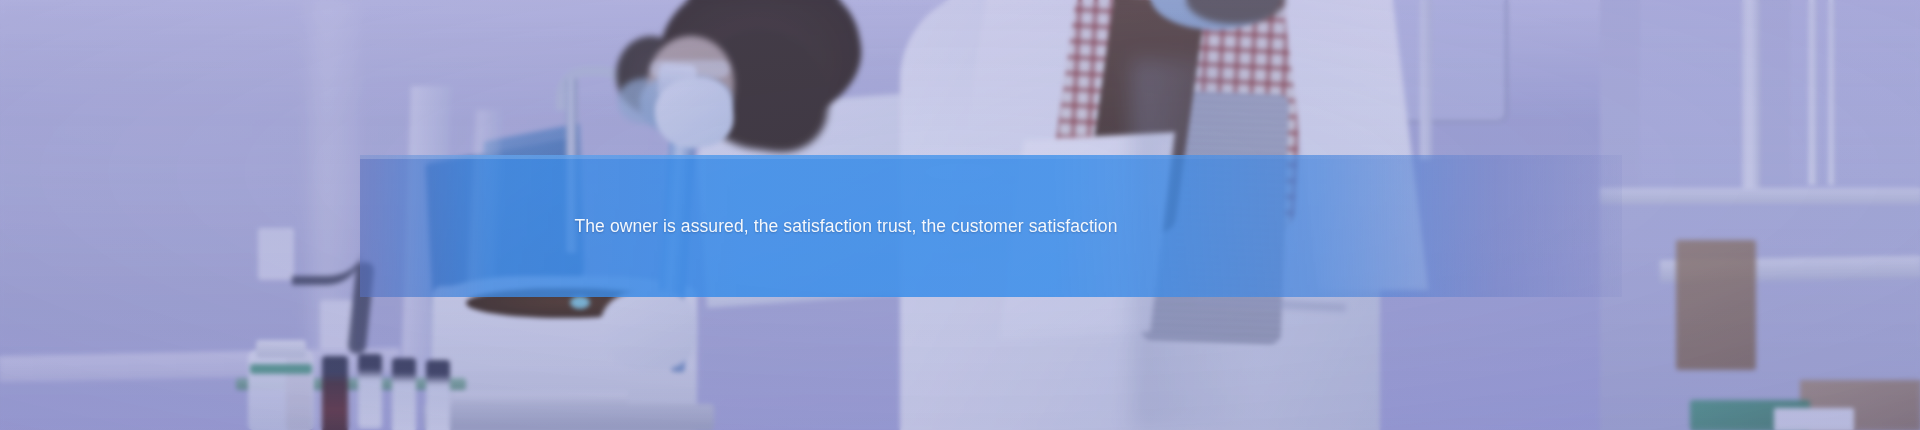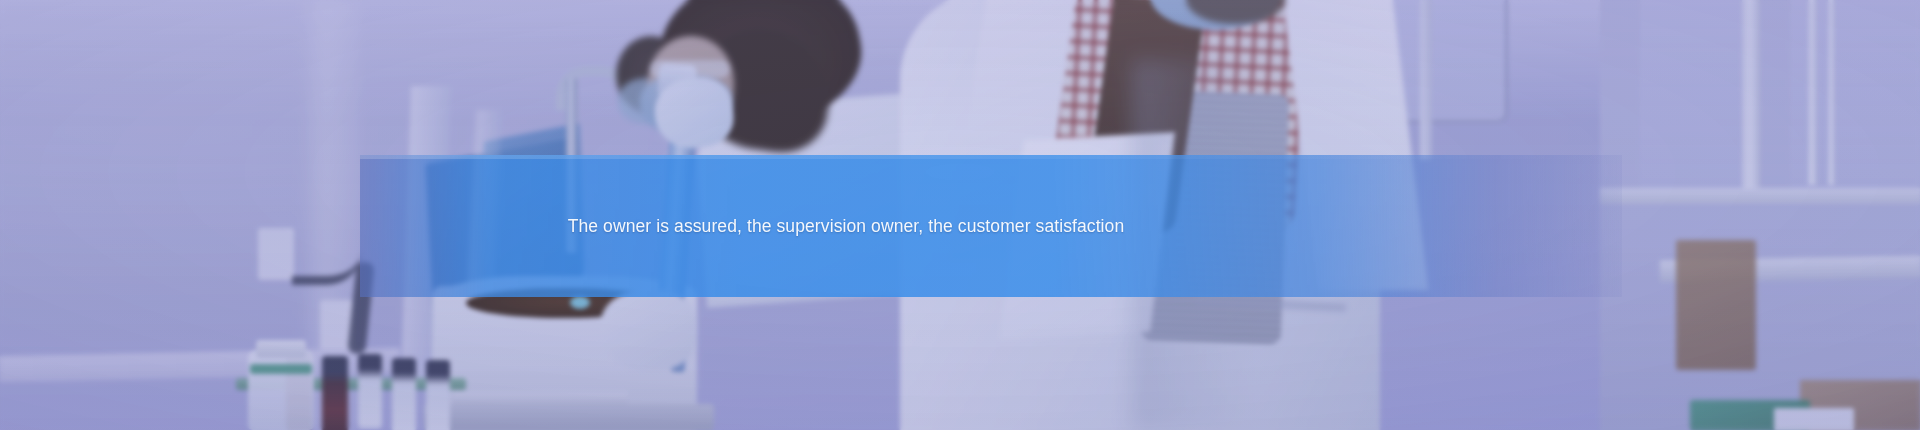--- a/index.html
+++ b/index.html
@@ -474,16 +474,16 @@
     <div class="photo-blur"></div>
     <div class="tint"></div>
     <div class="tint2"></div>
   </div>
 
   <div class="band">
     <div class="band-top-hi"></div>
   </div>
 
   <div class="text-wrap">
-    <div class="subtitle">The owner is assured, the supervision owner, the customer satisfaction</div>
+    <div class="subtitle">The owner is assured, the satisfaction trust, the customer satisfaction</div>
   </div>
 
 </div>
 
 </body></html>

